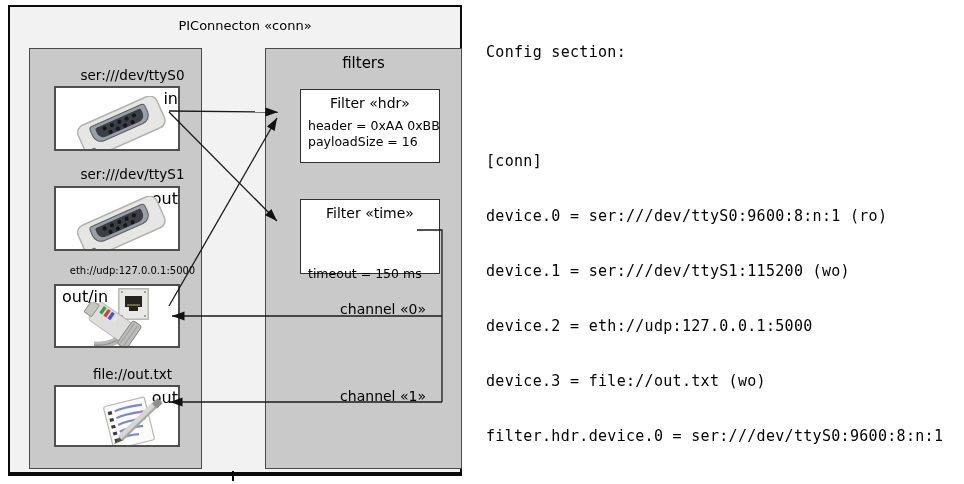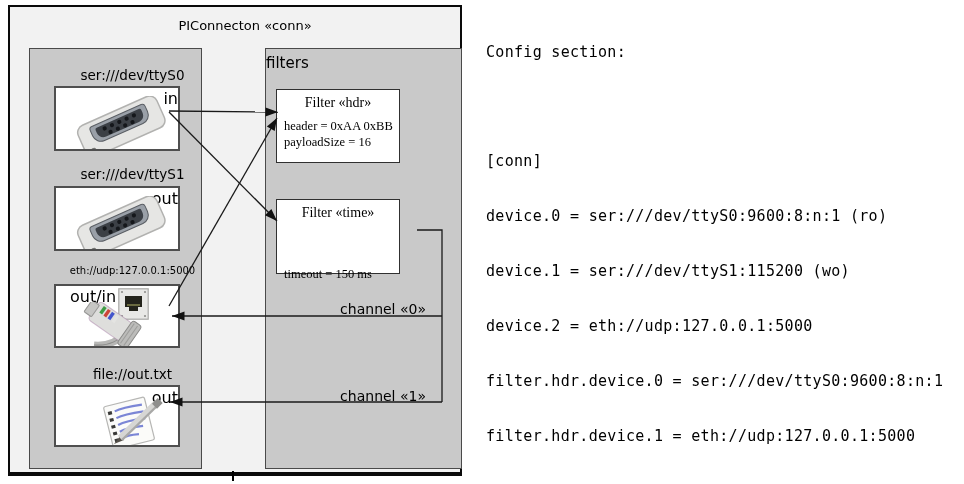--- a/index.html
+++ b/index.html
@@ -14,38 +14,38 @@
   
   .outer{position:absolute;left:8px;top:5px;width:454px;height:471px;
          background:var(--diagram-bg);border:2.5px solid var(--outer-border);border-bottom-width:4px;}
   .outer-title{position:absolute;left:8px;top:11px;width:454px;text-align:center;
                font-size:13px;color:var(--text-color);}
 
   
   .panel{position:absolute;background:var(--panel-bg);border:1.5px solid var(--panel-border);}
   .devices{left:19px;top:41px;width:173px;height:421px;}
   .filters{left:255px;top:41px;width:197px;height:421px;}
-  .filters-title{position:absolute;left:0;top:5px;width:100%;text-align:left;font-size:15px;}
+  .filters-title{position:absolute;left:0;top:5px;width:100%;text-align:center;font-size:15px;}
 
   .dev-label{position:absolute;left:17px;width:100%;text-align:center;font-size:13.5px;white-space:nowrap;}
   .l1{top:18px}.l2{top:117px}.l3{top:216px;font-size:10px}.l4{top:317px}
   .dev-box{position:absolute;left:24px;width:126px;background:var(--box-bg);
            border:2px solid var(--box-border);overflow:hidden;}
   .b1{top:37px;height:65px}.b2{top:137px;height:65px}.b3{top:235px;height:64px}.b4{top:336px;height:62px}
   .dir{position:absolute;top:1px;left:0;width:100%;text-align:right;font-size:16px;}
-  .dir-left{text-align:left;padding-left:14px;width:auto;}
+  .dir-left{text-align:left;padding-left:6px;width:auto;}
   .icon{position:absolute;}
   .icon-serial{left:8px;top:8px;width:112px;height:54px;}
   .icon-eth{left:10px;top:16px;width:90px;height:46px;}
   .icon-port{right:29px;top:2px;width:31px;height:32px;}
   .icon-pad{left:44px;top:9px;width:68px;height:52px;}
 
   
-  .filter-box{position:absolute;left:10px;width:124px;background:var(--box-bg);
-              border:1.2px solid var(--filter-border);font-family:Liberation Serif, serif;}
+  .filter-box{position:absolute;left:34px;width:140px;background:var(--box-bg);
+              border:1.2px solid var(--filter-border);}
   .f-hdr{top:40px;height:74px}.f-time{top:150px;height:75px}
   .filter-title{position:absolute;top:5px;left:0;width:100%;text-align:center;font-size:14px;}
   .filter-attrs{position:absolute;top:28px;left:7px;right:2px;font-size:12.5px;line-height:16px;white-space:nowrap;}
   .f-time .filter-attrs{top:31px;margin-top:35px;}
 
   .chan-label{position:absolute;right:35px;font-size:14px;white-space:nowrap;}
   .ch0{top:252px}.ch1{top:339px}
 
   
   .arrows{position:absolute;left:0;top:0;width:964px;height:484px;pointer-events:none;}
@@ -204,20 +204,21 @@
     </g>
   </svg>
 
   <div class="config">
     <div>Config section:</div>
     <div class="cfg-spacer"></div>
     <div>[conn]</div>
     <div>device.0 = ser:///dev/ttyS0:9600:8:n:1 (ro)</div>
     <div>device.1 = ser:///dev/ttyS1:115200 (wo)</div>
     <div>device.2 = eth://udp:127.0.0.1:5000</div>
+    <div>device.3 = file://out.txt (wo)</div>
     <div>filter.hdr.device.0 = ser:///dev/ttyS0:9600:8:n:1</div>
     <div>filter.hdr.device.1 = eth://udp:127.0.0.1:5000</div>
     
     
     
     
     
     
     
     

